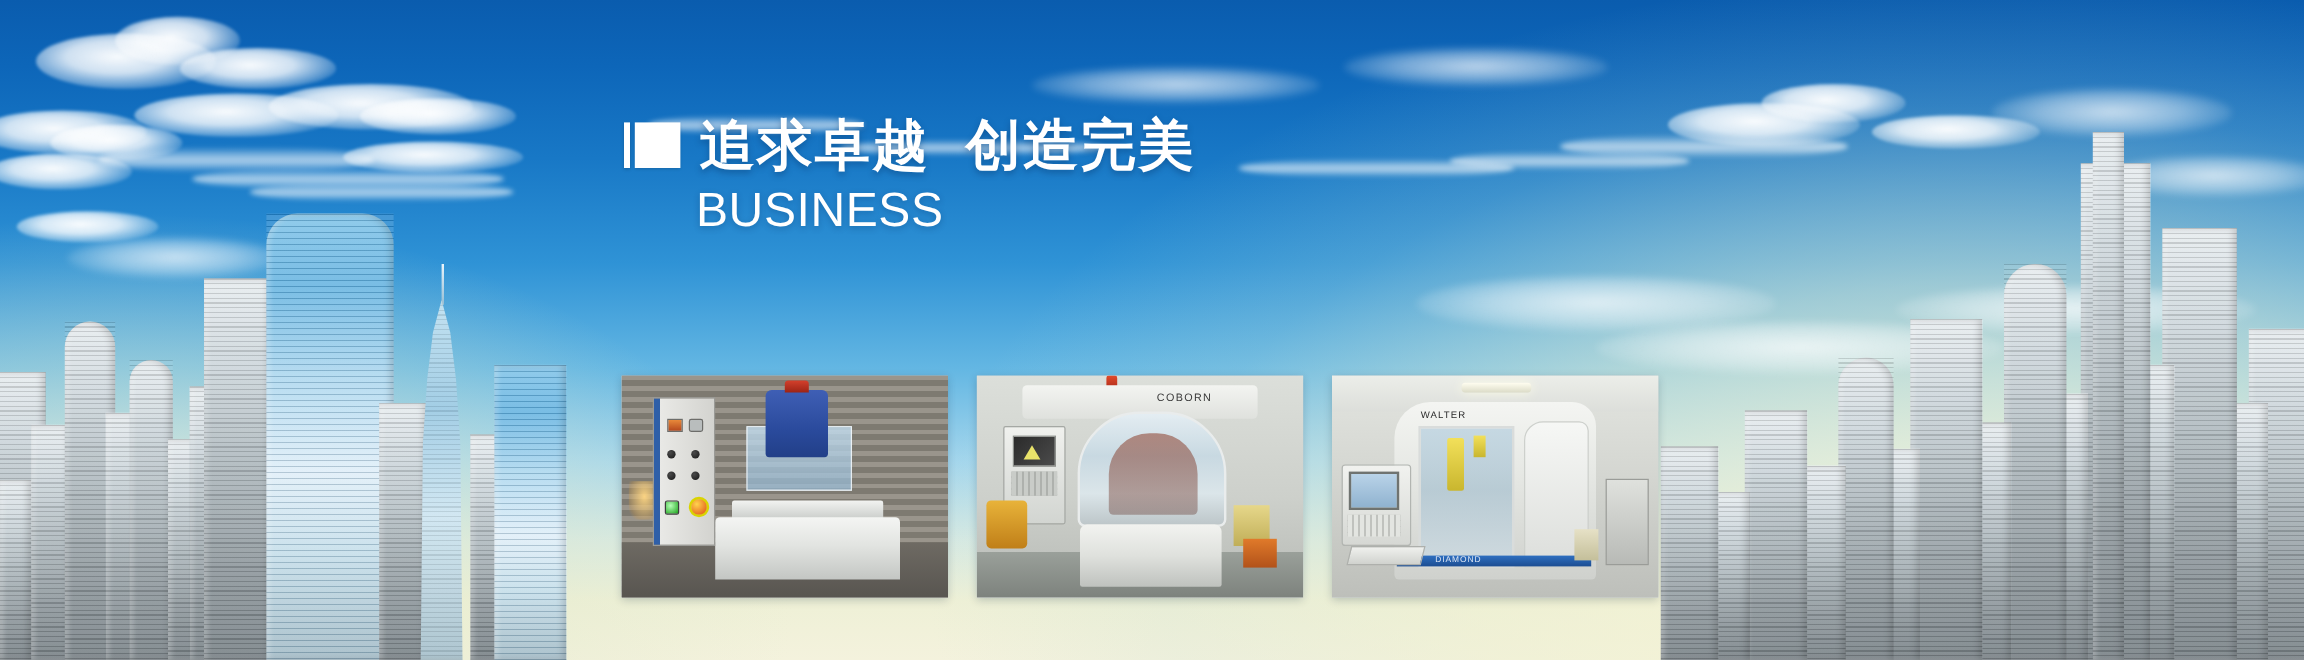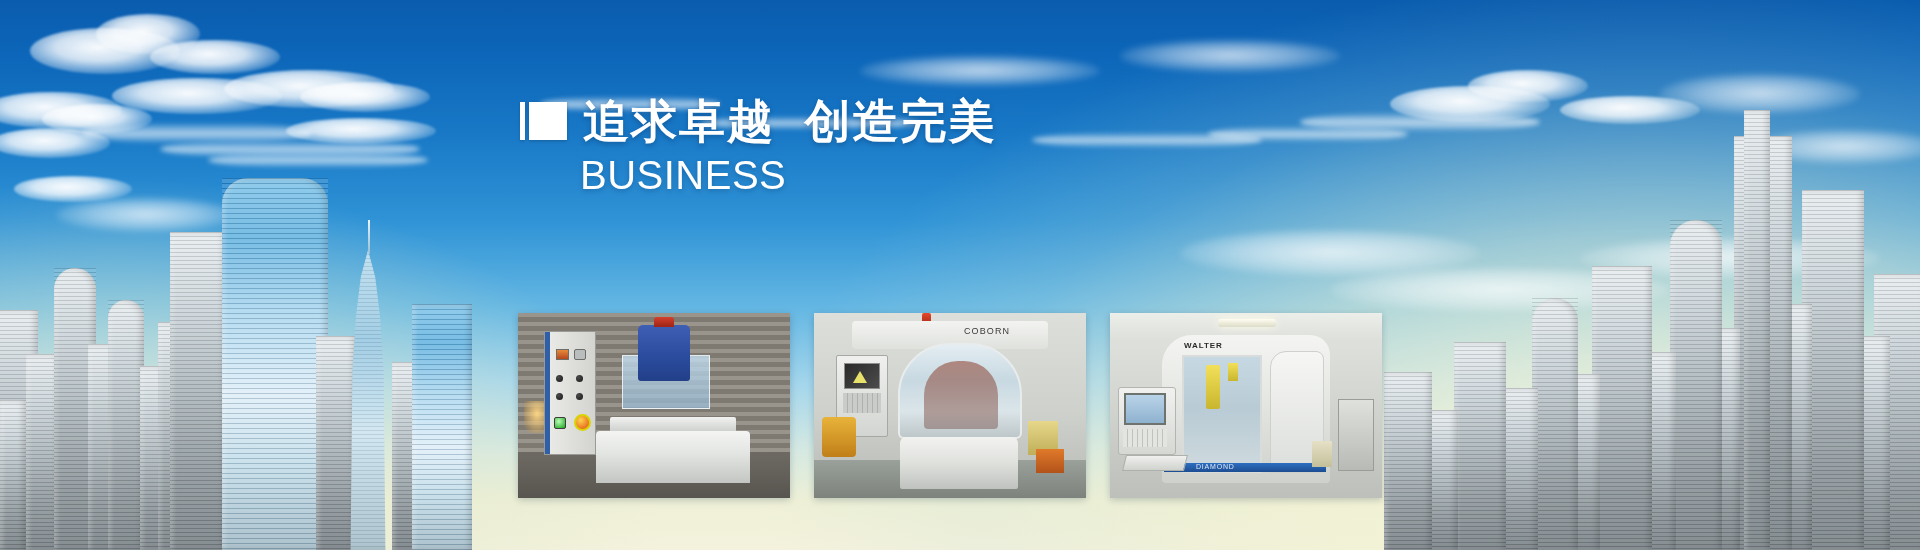--- a/index.html
+++ b/index.html
@@ -364,21 +364,21 @@
     position:absolute; left:160px; top:38px; width:54px; height:122px;
     background:linear-gradient(to bottom,#f6f7f5,#dcdedb);
     border-radius:16px 8px 2px 2px; border:1px solid #cdd0cc;
   }
   .p3 .blue-stripe {
     position:absolute; left:54px; top:150px; width:162px; height:9px;
     background:linear-gradient(to bottom,#2e6fc0,#1c4d92);
   }
   .p3 .brand3 {
     position:absolute; left:74px; top:28px;
-    font-size:8px; letter-spacing:0.9px; color:#2a2a2a; font-weight:bold;
+    font-size:8px; letter-spacing:0.9px; color:#2a2a2a; font-weight:normal;
   }
   .p3 .stripe-txt {
     position:absolute; left:86px; top:150px;
     font-size:7px; letter-spacing:0.8px; color:#dfe7f5;
   }
   .p3 .console {
     position:absolute; left:8px; top:74px; width:58px; height:68px;
     background:linear-gradient(to bottom,#f1f2ef,#d6d8d4);
     border:1px solid #b2b5b1; border-radius:3px;
   }

